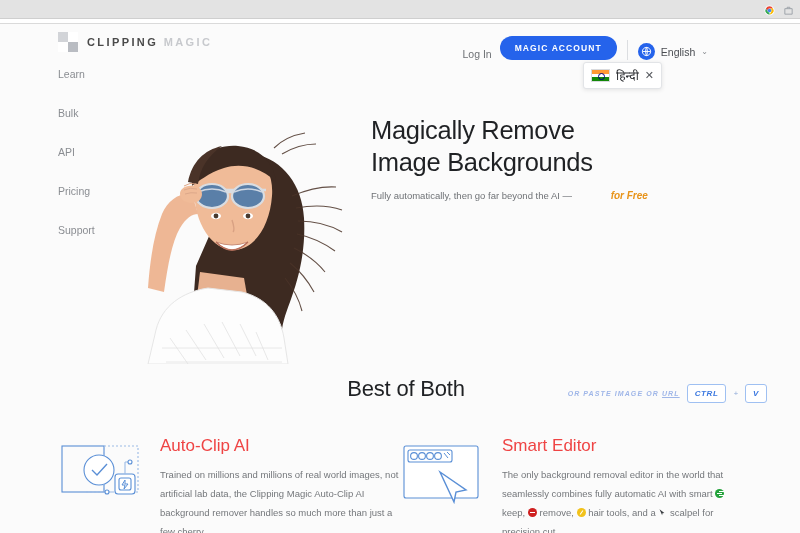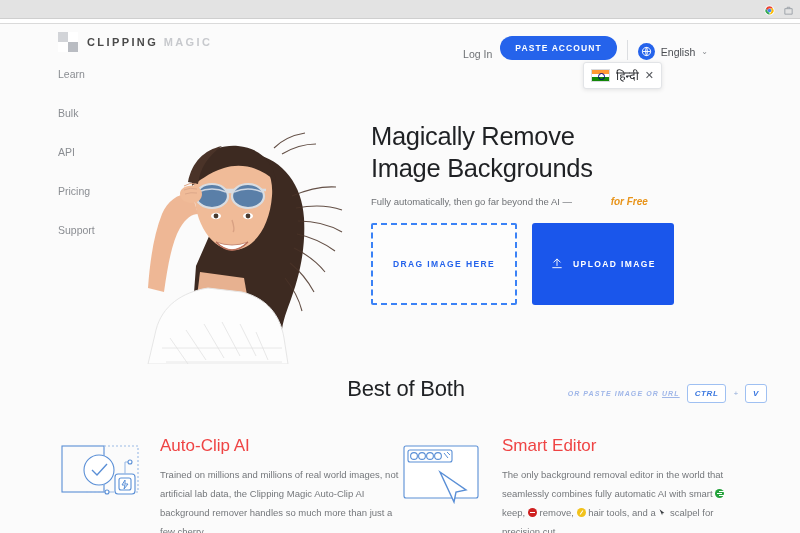--- a/index.html
+++ b/index.html
@@ -70,21 +70,21 @@
   .flag-in .chakra{
     position:absolute;left:50%;top:50%;width:5px;height:5px;margin:-2.5px 0 0 -2.5px;
     border:1px solid #000080;border-radius:50%;
   }
   .lang-popup-name{font-size:12px;color:#2b2d31;}
   .lang-popup-close{font-size:11px;color:#55585d;cursor:pointer;line-height:1;}
 
   
   .hero{position:relative;height:280px;}
   .hero-photo{position:absolute;left:96px;top:28px;width:260px;height:240px;}
-  .hero-copy{position:absolute;left:371px;top:24px;width:330px;}
+  .hero-copy{position:absolute;left:371px;top:18px;width:330px;}
   .hero-title{
     font-size:25.5px;line-height:1.27;color:#1f2124;font-weight:normal;
     margin:0 0 11px 0;letter-spacing:-0.3px;
   }
   .hero-sub{font-size:9.5px;color:#6f7276;margin:0 0 16px 0;}
   .hero-sub .free{color:#e8941a;font-weight:bold;font-style:italic;font-size:10px;margin-left:36px;}
 
   .hero-actions{display:flex;gap:15px;}
   .drop-zone{
     width:142px;height:78px;border:2px dashed #3b82f6;border-radius:2px;
@@ -183,21 +183,21 @@
     <nav class="main-nav">
       <a href="#">Learn</a>
       <a href="#">Bulk</a>
       <a href="#">API</a>
       <a href="#">Pricing</a>
       <a href="#">Support</a>
     </nav>
 
     <div class="header-right">
       <a href="#" class="login-link">Log In</a>
-      <button class="create-account">PASTE ACCOUNT</button>
+      <button class="create-account">MAGIC ACCOUNT</button>
       <span class="divider-v"></span>
       <div class="lang-select">
         <span class="globe">
           <svg width="11" height="11" viewBox="0 0 24 24" fill="none" stroke="#fff" stroke-width="2">
             <circle cx="12" cy="12" r="9"></circle>
               <path d="M3 12h18M12 3c2.5 3 2.5 15 0 18M12 3c-2.5 3-2.5 15 0 18"></path>
           </svg>
         </span>
         <span class="lang-name">English</span>
         <span class="caret">⌄</span>
@@ -279,33 +279,20 @@
     </div>
 
     <div class="hero-copy">
       <h1 class="hero-title">
         <span>Magically Remove</span><br>
         <span>Image Backgrounds</span>
       </h1>
       <p class="hero-sub">
         <span>Fully automatically, then go far beyond the AI — </span><span class="free">for Free</span>
       </p>
-      <div class="hero-actions">
-        <div class="drop-zone">
-          <span>DRAG IMAGE HERE</span>
-        </div>
-        <button class="upload-btn">
-          <span>
-            <svg width="14" height="14" viewBox="0 0 24 24" fill="none" stroke="#fff" stroke-width="1.6">
-              <path d="M12 17V5M6 11l6-6 6 6M4 20h16"></path>
-            </svg>
-          </span>
-          <span>UPLOAD IMAGE</span>
-        </button>
-      </div>
     </div>
 
     <div class="paste-row">
       <span class="paste-text"><span>OR PASTE IMAGE OR </span><u>URL</u></span>
       <span class="key">CTRL</span>
       <span class="key-plus">+</span>
       <span class="key">V</span>
     </div>
   </div>
 

